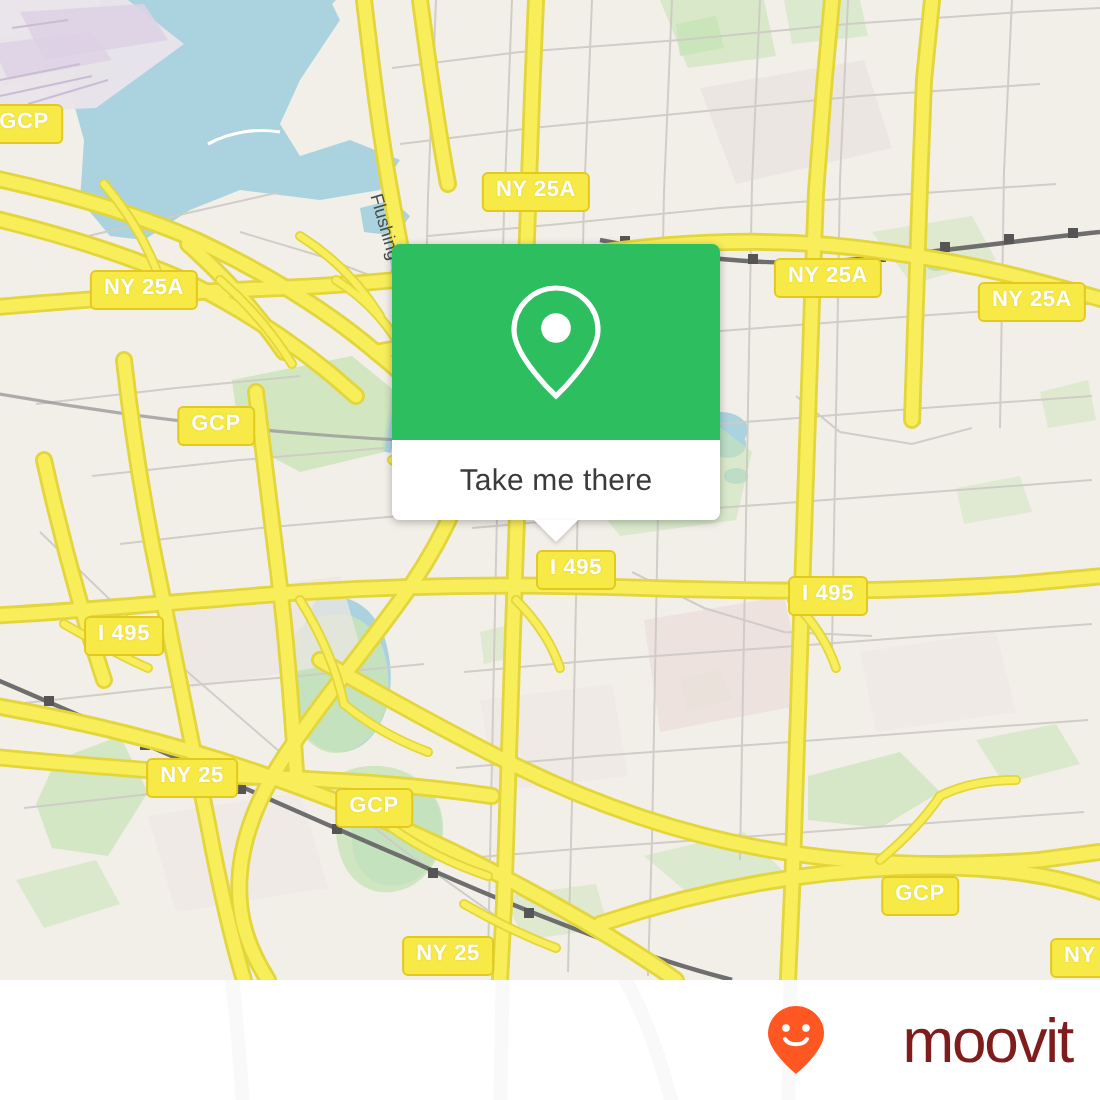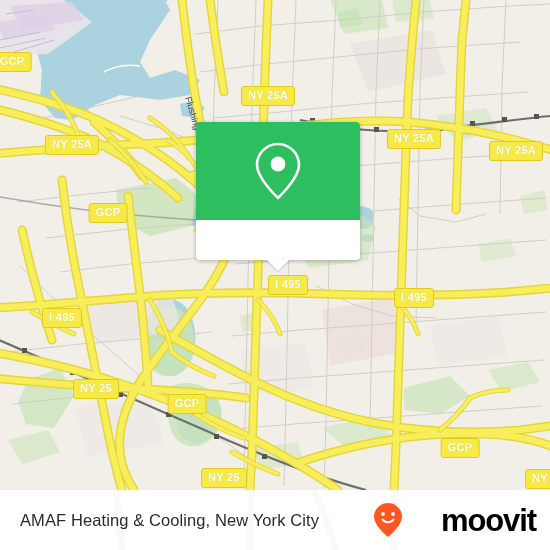--- a/index.html
+++ b/index.html
@@ -82,21 +82,21 @@
   }
   #footer-watermark{position:absolute;left:0;top:-490px;width:550px;height:550px;opacity:.05;}
   #footer-title{
     position:absolute;left:20px;top:50%;transform:translateY(-50%);
     font-size:16.5px;color:#2b2b2b;letter-spacing:.1px;white-space:nowrap;
   }
   #brand{
     position:absolute;right:14px;top:50%;transform:translateY(-50%);
     display:flex;align-items:center;gap:2px;
   }
-  #brand-word{font-size:31px;color:#000000;font-weight:bold;letter-spacing:-1.1px;line-height:1;margin-left:36px;}
+  #brand-word{font-size:31px;color:#7f1d1d;font-weight:normal;letter-spacing:-1.1px;line-height:1;margin-left:36px;}
 </style>
 </head>
 <body>
 
 <div id="app">
 
   <div id="map">
     <svg width="550" height="490" viewBox="0 0 550 490">
       <defs>
         <clipPath id="mapclip">
@@ -359,39 +359,39 @@
       </div>
 
     <div id="popup">
       <div id="popup-head">
         <svg width="52" height="60" viewBox="0 0 52 60">
           <path d="M26,3 C14.5,3 5,12.4 5,24 C5,37.5 26,57 26,57 C26,57 47,37.5 47,24 C47,12.4 37.5,3 26,3 Z" fill="none" stroke="#ffffff" stroke-width="2.6"></path>
           <circle cx="26" cy="23" r="7.4" fill="#ffffff"></circle>
         </svg>
       </div>
       <div id="popup-foot">
+        <span id="popup-foot-label">Take me there</span>
         <div id="popup-tail"></div>
       </div>
     </div>
 
   </div>
 
   <div id="footer">
     <svg id="footer-watermark" viewBox="0 0 550 550">
       <g stroke="#9a9a9a" stroke-width="7" fill="none">
         <path d="M-8,308 C40,306 96,300 152,296 C212,292 268,292 324,294 C386,296 448,296 508,292 L552,288"></path>
         <path d="M268,0 L266,48 L264,104 L262,160 L260,216 L258,272 L256,330 L254,392 L252,452 L250,560"></path>
         <path d="M416,0 L412,44 L408,96 L406,150 L404,208 L402,266 L400,326 L398,386 L396,446 L394,560"></path>
         <path d="M62,180 C66,216 72,254 80,292 C88,332 96,372 104,412 C110,444 116,470 122,560"></path>
         <path d="M300,462 C348,446 398,436 448,434 C496,432 532,438 556,448"></path>
         <path d="M-8,352 C40,360 88,372 134,388 C180,404 222,422 262,444 C292,460 318,476 338,560"></path>
         <path d="M160,330 C188,346 220,364 252,380 C292,400 336,416 380,424 C424,432 472,434 520,430 L550,426"></path>
       </g>
     </svg>
-    <div id="footer-title">AMAF Heating &amp; Cooling, New York City</div>
     <div id="brand">
       <svg width="30" height="36" viewBox="0 0 30 36">
         <path d="M15,1 C7.3,1 1,7.2 1,14.8 C1,24 15,35 15,35 C15,35 29,24 29,14.8 C29,7.2 22.7,1 15,1 Z" fill="#ff5722"></path>
         <circle cx="10" cy="12" r="1.9" fill="#ffffff"></circle>
         <circle cx="20" cy="12" r="1.9" fill="#ffffff"></circle>
         <path d="M9.5,17.5 C11.5,21 18.5,21 20.5,17.5" stroke="#ffffff" stroke-width="2" fill="none" stroke-linecap="round"></path>
       </svg>
       <span id="brand-word">moovit</span>
     </div>
   </div>

